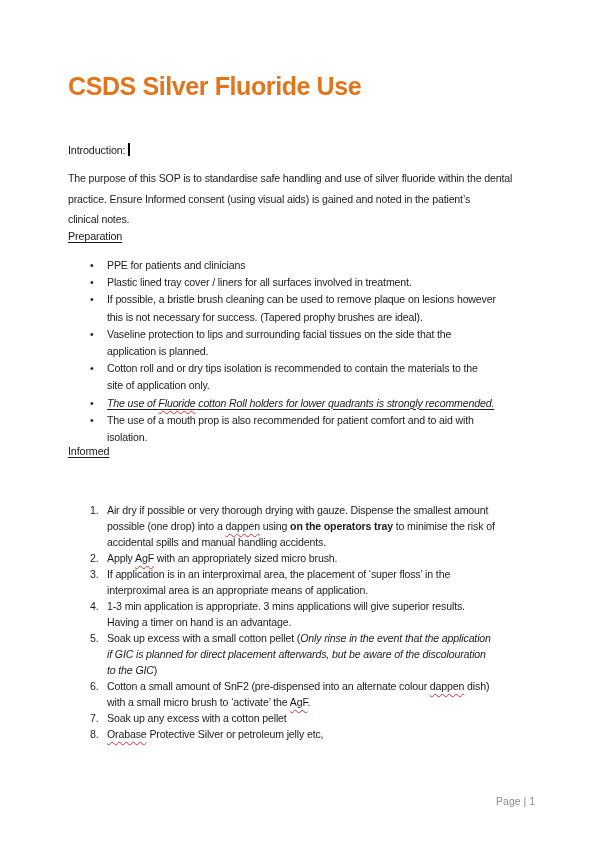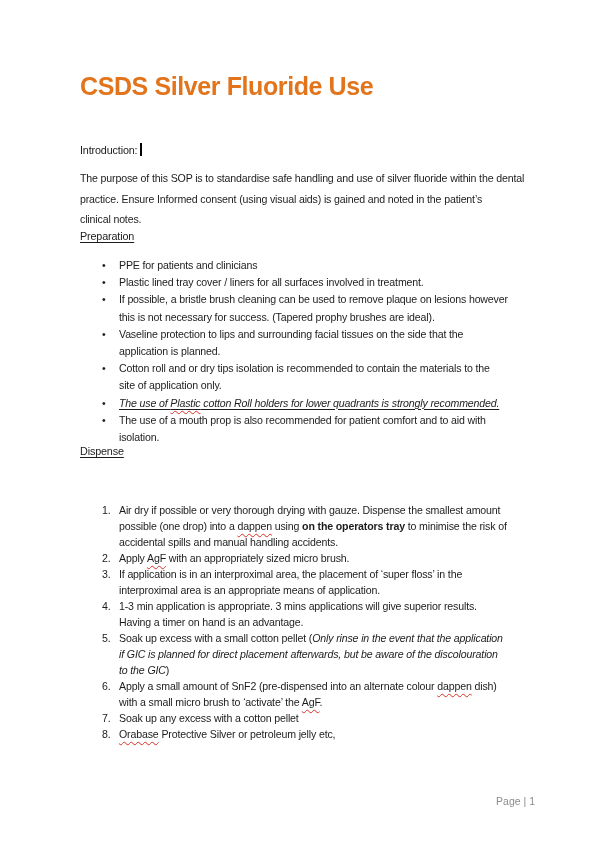--- a/index.html
+++ b/index.html
@@ -14,21 +14,20 @@
     overflow: hidden;
     font-family: "Liberation Sans", "DejaVu Sans", sans-serif;
     color: #1c1c1c;
     font-size: 10.6px;
     letter-spacing: -0.15px;
   }
   .page {
     position: absolute;
     inset: 0;
     background: #ffffff;
-    margin-left: 12px;
   }
   .abs { position: absolute; }
 
   .doc-title {
     top: 72px; left: 68px;
     margin: 0;
     font-size: 25px;
     font-weight: 700;
     letter-spacing: -0.4px;
     color: var(--title-orange, #E2751C);
@@ -149,30 +148,30 @@
         <span class="li-text"><span>Vaseline protection to lips and surrounding facial tissues on the side that the
 application is planned.</span></span>
       </li>
       <li>
         <span class="marker">•</span>
         <span class="li-text"><span>Cotton roll and or dry tips isolation is recommended to contain the materials to the
 site of application only.</span></span>
       </li>
       <li>
         <span class="marker">•</span>
-        <span class="li-text seg-i seg-u"><span>The use of </span><span class="seg-sq">Plastic</span><span> cotton Roll holders for lower quadrants is strongly recommended.</span></span>
+        <span class="li-text seg-i seg-u"><span>The use of </span><span class="seg-sq">Fluoride</span><span> cotton Roll holders for lower quadrants is strongly recommended.</span></span>
       </li>
       <li>
         <span class="marker">•</span>
         <span class="li-text"><span>The use of a mouth prop is also recommended for patient comfort and to aid with
 isolation.</span></span>
       </li>
     </ul>
 
-  <div class="abs heading heading-underline proc-heading">Dispense</div>
+  <div class="abs heading heading-underline proc-heading">Informed</div>
 
 
   <ol class="abs doc-list steps-list">
       <li>
         <span class="marker">1.</span>
         <span class="li-text"><span>Air dry if possible or very thorough drying with gauze. Dispense the smallest amount
 possible (one drop) into a </span><span class="seg-sq">dappen</span><span> using </span><span class="seg-b">on the operators tray</span><span> to minimise the risk of
 accidental spills and manual handling accidents.</span></span>
       </li>
       <li>
@@ -190,21 +189,21 @@
 Having a timer on hand is an advantage.</span></span>
       </li>
       <li>
         <span class="marker">5.</span>
         <span class="li-text"><span>Soak up excess with a small cotton pellet (</span><span class="seg-i">Only rinse in the event that the application
 if GIC is planned for direct placement afterwards, but be aware of the discolouration
 to the GIC</span><span>)</span></span>
       </li>
       <li>
         <span class="marker">6.</span>
-        <span class="li-text"><span>Apply a small amount of SnF2 (pre-dispensed into an alternate colour </span><span class="seg-sq">dappen</span><span> dish)
+        <span class="li-text"><span>Cotton a small amount of SnF2 (pre-dispensed into an alternate colour </span><span class="seg-sq">dappen</span><span> dish)
 with a small micro brush to ‘activate’ the </span><span class="seg-sq">AgF</span><span>.</span></span>
       </li>
       <li>
         <span class="marker">7.</span>
         <span class="li-text"><span>Soak up any excess with a cotton pellet</span></span>
       </li>
       <li>
         <span class="marker">8.</span>
         <span class="li-text"><span class="seg-sq">Orabase</span><span> Protective Silver or petroleum jelly etc,</span></span>
       </li>

